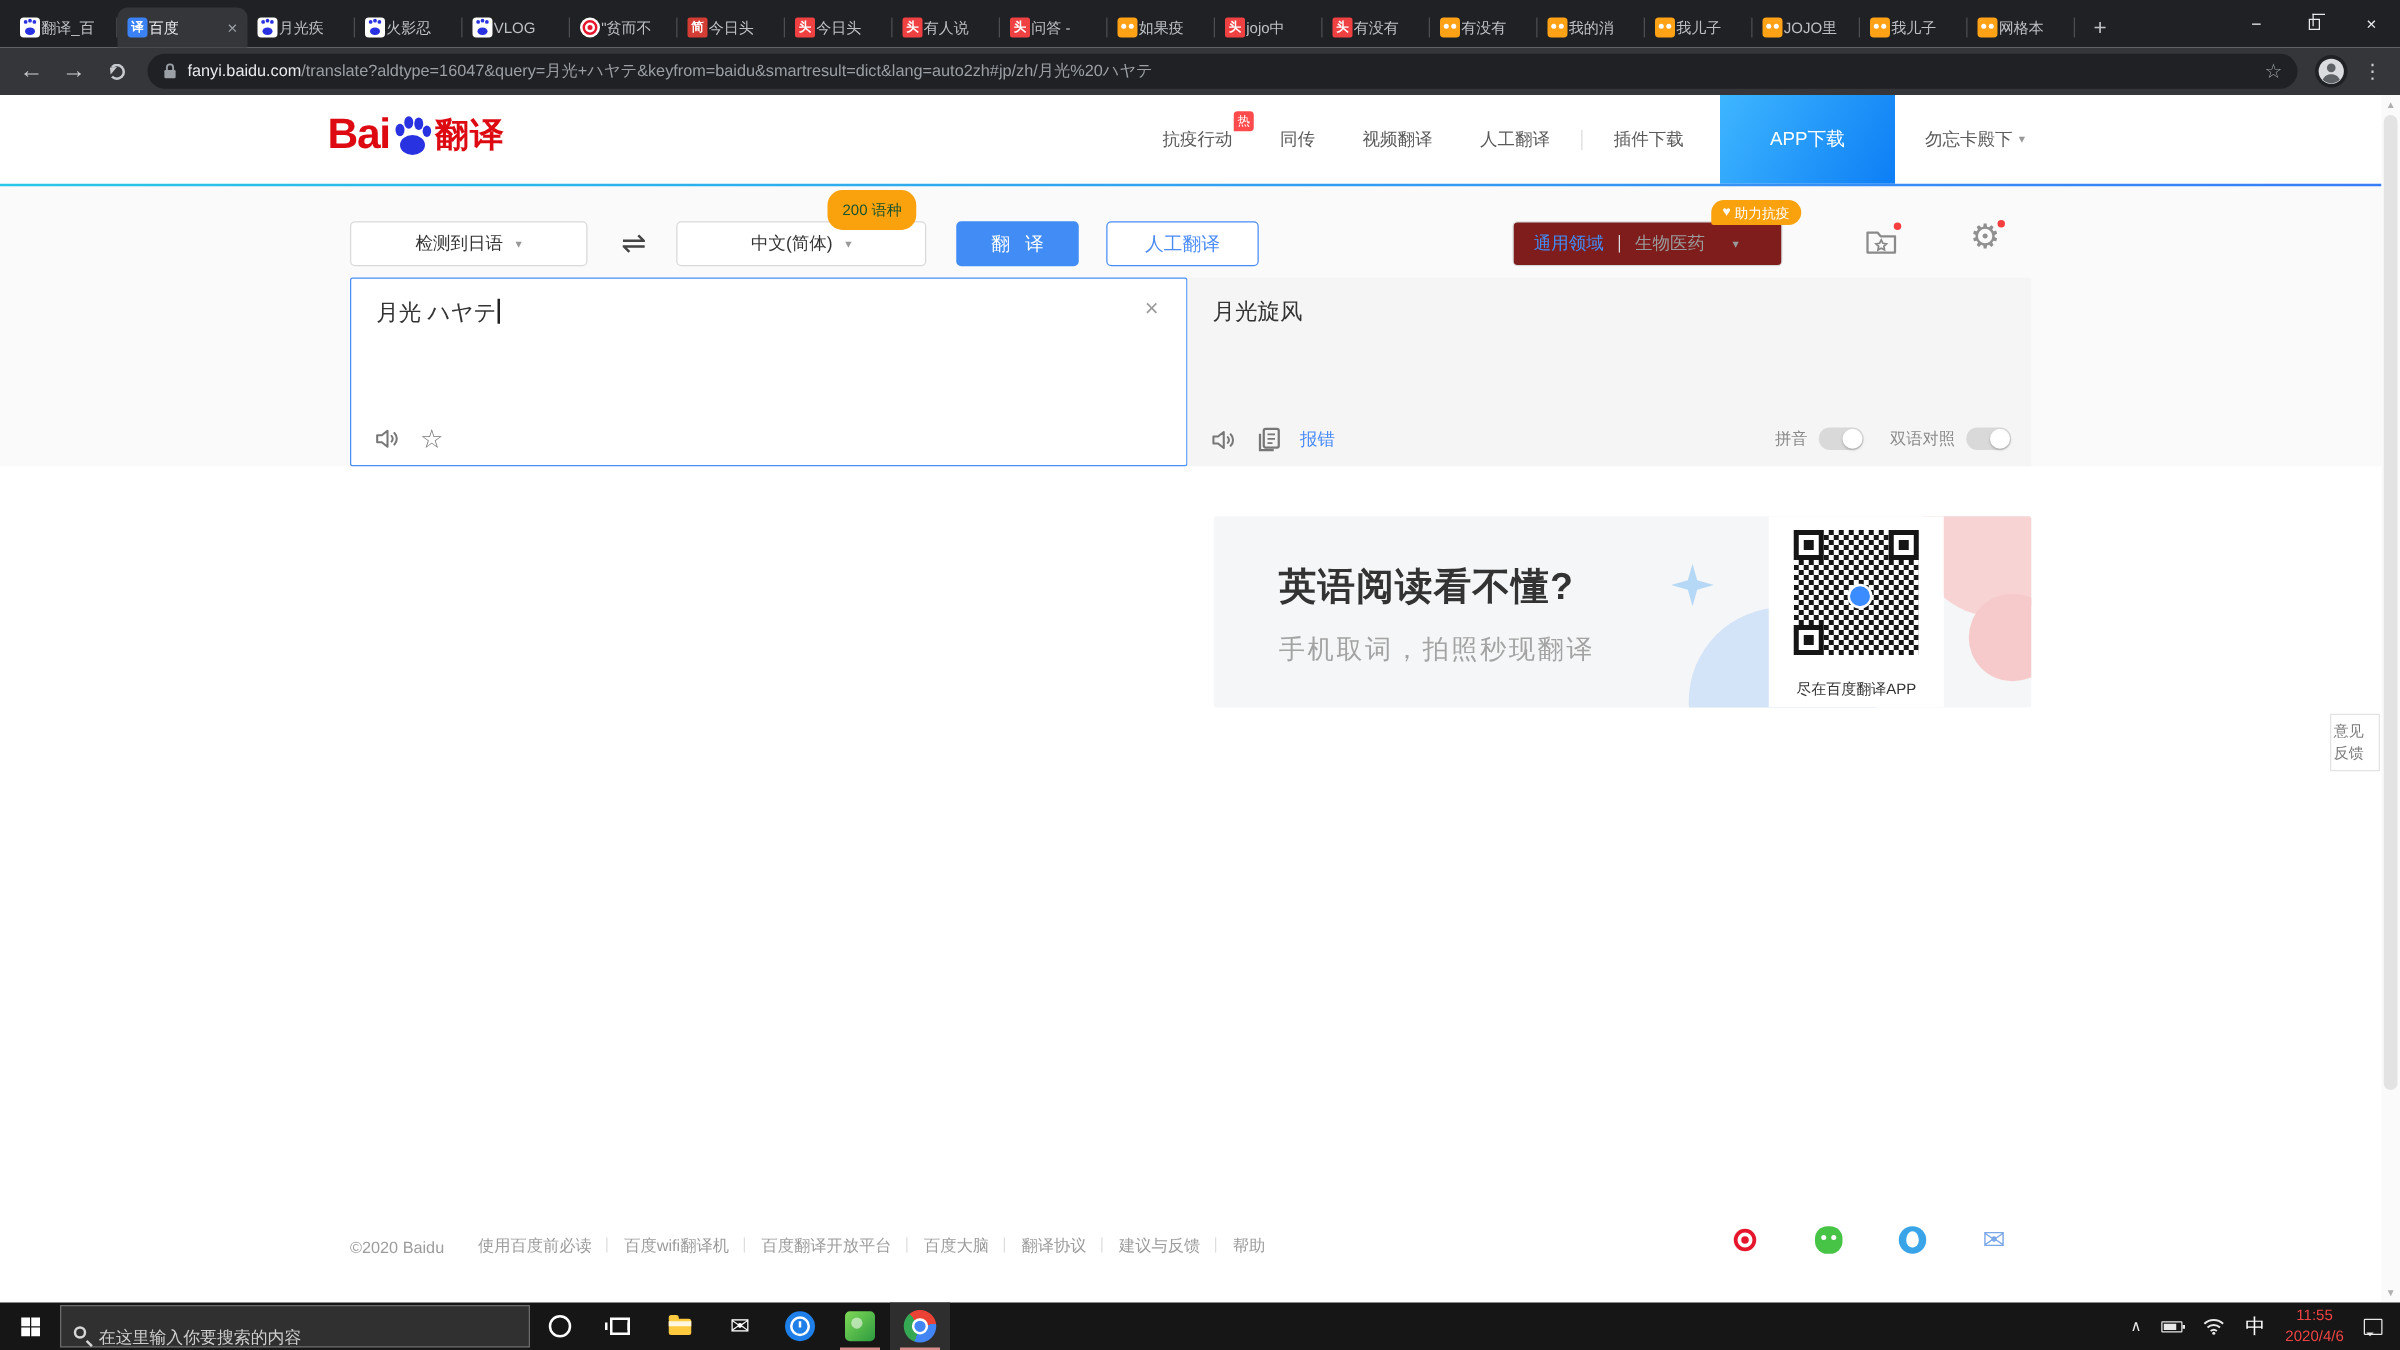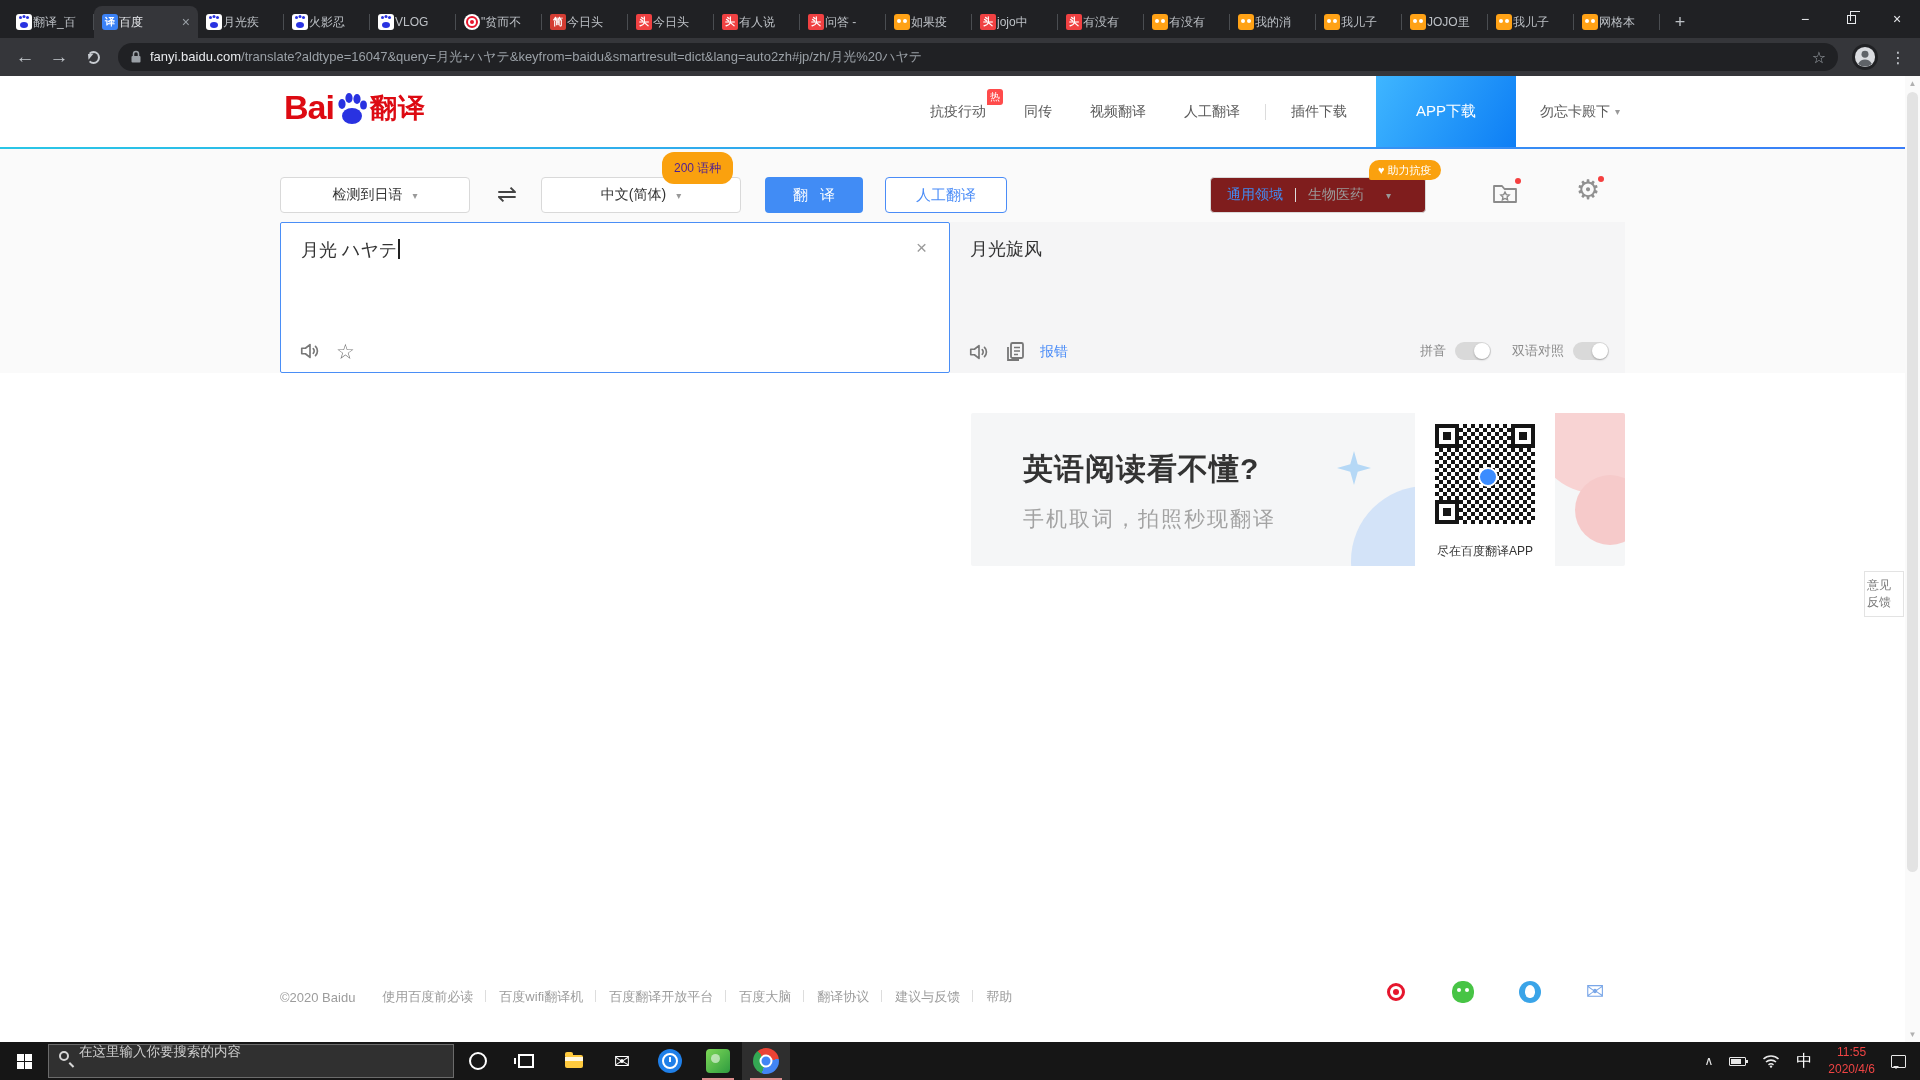--- a/index.html
+++ b/index.html
@@ -58,21 +58,21 @@
   .url-star { color:#9aa0a6; font-size:16px; }
   .avatar-btn { width:26px; height:26px; border-radius:50%; background:#202124; display:flex; align-items:center; justify-content:center; margin:0 4px; }
   .kebab { color:#c7cbd0; font-size:16px; width:24px; text-align:center; letter-spacing:0; }
 
   
   .page { position:absolute; top:76px; left:0; width:1920px; height:966px; background:#fff; overflow:hidden; }
 
   .site-header { position:absolute; top:0; left:0; width:100%; height:71px; background:#fff; }
   .header-line { position:absolute; top:71px; left:0; width:100%; height:2px;
     background:linear-gradient(90deg,#29c6e6,#3a7df8); }
-  .logo { position:absolute; left:284px; top:14px; display:flex; align-items:flex-end; }
+  .logo { position:absolute; left:262px; top:14px; display:flex; align-items:flex-end; }
   .logo-bai { font-size:34px; font-weight:bold; color:#dd0a12; line-height:1; letter-spacing:-1px; }
   .logo-paw { margin:0 1px -2px 1px; }
   .logo-fanyi { font-size:27px; font-weight:bold; color:#dd0a12; line-height:1.1; letter-spacing:1px; }
   .header-nav { position:absolute; right:300px; top:0; height:71px; display:flex; align-items:center; }
   .nav-item { font-size:14px; color:#5a5a5a; margin:0 19px; position:relative; white-space:nowrap; }
   .hot-badge { position:absolute; top:-14px; right:-17px; background:#ff4b4b; color:#fff; font-size:10px;
     padding:1px 3px; border-radius:3px 3px 3px 0; }
   .nav-divider { width:1px; height:16px; background:#dcdcdc; margin:0 6px; }
   .app-download { height:71px; display:flex; align-items:center; justify-content:center; width:140px;
     background:linear-gradient(120deg,#3fb6ff 0%,#0d7ef5 100%); color:#fff; font-size:15px; margin-left:10px; }
@@ -80,21 +80,21 @@
   .caret { font-size:10px; color:#999; }
 
   .module-bg { position:absolute; top:73px; left:0; width:100%; height:224px; background:#fafafa; }
 
   
   .lang-select { position:absolute; top:101px; height:36px; background:#fff; border:1px solid #d9d9d9;
     border-radius:4px; display:flex; align-items:center; justify-content:center; gap:10px; font-size:14px; color:#333; }
   .sel-src { left:280px; width:190px; }
   .sel-tgt { left:541px; width:200px; }
   .swap-icon { position:absolute; left:497px; top:104px; font-size:24px; color:#444; }
-  .badge-200 { position:absolute; left:662px; top:76px; height:23px; background:#faa10e; color:#4c1d95;
+  .badge-200 { position:absolute; left:662px; top:76px; height:23px; background:#faa10e; color:#14532d;
     font-size:12px; border-radius:12px; display:flex; align-items:center; padding:16px 12px; z-index:3; }
   .badge-200::after { content:""; position:absolute; left:56px; bottom:-4px; border:4px solid transparent; border-top-color:#faa10e; }
   .btn-translate { position:absolute; left:765px; top:101px; width:98px; height:36px; background:#418cf5;
     border-radius:4px; color:#fff; font-size:15px; display:flex; align-items:center; justify-content:center; letter-spacing:12px; text-indent:12px; }
   .btn-human { position:absolute; left:885px; top:101px; width:122px; height:36px; border:1px solid #4a8cf7;
     border-radius:4px; color:#4a8cf7; font-size:15px; background:#fff; display:flex; align-items:center; justify-content:center; }
   .domain-box { position:absolute; left:1210px; top:101px; width:216px; height:36px; background:#7f1d1d;
     border:1px solid #d9d9d9; border-radius:4px; display:flex; align-items:center; font-size:14px; }
   .domain-general { color:#418cf5; margin-left:16px; }
   .domain-sep { width:1px; height:14px; background:#ddd; margin:0 12px; }
@@ -179,22 +179,22 @@
   .sb-up { top:3px; } .sb-down { bottom:3px; }
   .sb-thumb { position:absolute; left:2px; top:16px; width:11px; height:780px; background:#e3e3e3; border-radius:6px; }
 
   
   .taskbar { position:absolute; left:0; top:1042px; width:1920px; height:38px; background:#161616;
     display:flex; align-items:center; z-index:10; }
   .tb-slot { width:48px; height:38px; display:flex; align-items:center; justify-content:center; position:relative; flex:none; }
   .start-icon { width:15px; height:15px; position:relative; }
   .start-icon::before { content:""; position:absolute; left:0; top:0; width:7px; height:7px; background:#fff;
     box-shadow:8px 0 #fff, 0 8px #fff, 8px 8px #fff; }
-  .tb-search { width:406px; height:30px; background:#303030; border:1px solid #6b6b6b; display:flex;
-    align-items:flex-end; gap:10px; padding:16px 10px; flex:none; }
+  .tb-search { width:376px; height:30px; background:#303030; border:1px solid #6b6b6b; display:flex;
+    align-items:flex-start; gap:10px; padding:16px 10px; flex:none; }
   .mag { width:10px; height:10px; border:2px solid #d6d6d6; border-radius:50%; position:relative; flex:none; }
   .mag::after { content:""; position:absolute; left:9px; top:9px; width:6px; height:2px; background:#d6d6d6; transform:rotate(45deg); transform-origin:0 0; }
   .tb-search-text { font-size:13.5px; color:#cfcfcf; white-space:nowrap; }
   .cortana { width:18px; height:18px; border:2px solid #fff; border-radius:50%; }
   .taskview { width:16px; height:14px; border:2px solid #fff; position:relative; }
   .taskview::before { content:""; position:absolute; left:-6px; top:2px; width:2px; height:6px; background:#fff; box-shadow:18px 0 #fff; }
   .explorer { width:18px; height:13px; background:#ffca3e; border-radius:2px; position:relative; }
   .explorer::before { content:""; position:absolute; left:0; top:-3px; width:8px; height:4px; background:#ffca3e; border-radius:2px 2px 0 0; }
   .explorer::after { content:""; position:absolute; left:0; top:2px; width:18px; height:4px; background:#fff7e0; }
   .mail-ico { color:#fff; font-size:19px; }

